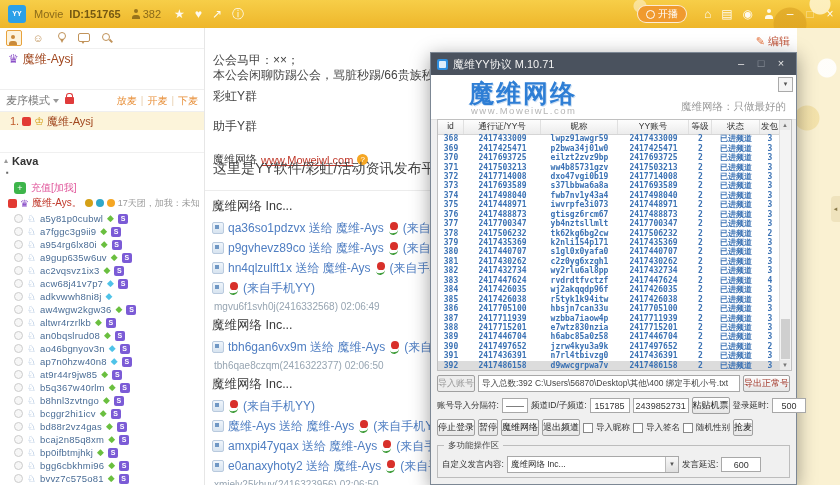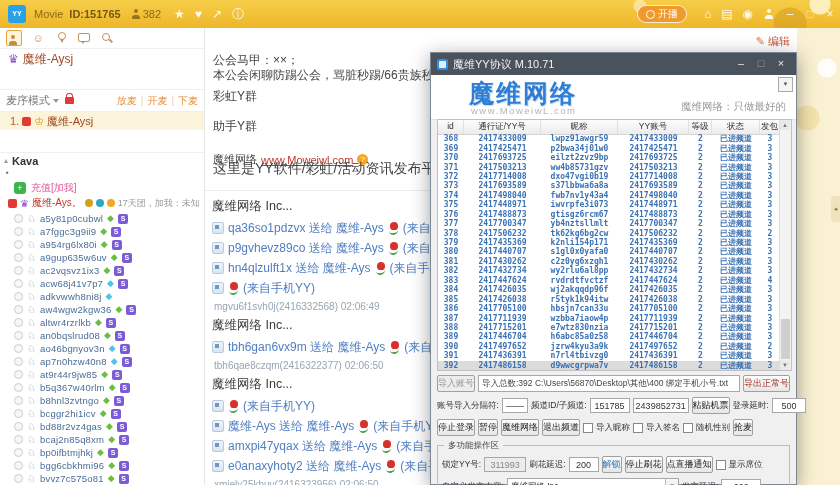--- a/index.html
+++ b/index.html
@@ -773,33 +773,20 @@
             <span class="lbl">导入签名</span>
           </span>
         <span class="cbx">
             <span class="cb"></span>
             <span class="lbl">随机性别</span>
           </span>
         <button class="btn">抢麦</button>
       </div>
       <div class="grpbox">
         <span class="gtitle">多功能操作区</span>
-        <div class="crow">
-          <span class="lbl">锁定YY号:</span>
-          <input class="inp" style="width: 42px; background: rgb(236, 236, 236); color: rgb(136, 136, 136);" value="311993">
-          <span class="lbl">刷花延迟:</span>
-          <input class="inp" style="width: 30px;" value="200">
-          <button class="btn blue">解锁</button>
-          <button class="btn">停止刷花</button>
-          <button class="btn">点直播通知</button>
-          <span class="cbx">
-              <span class="cb"></span>
-              <span class="lbl">显示席位</span>
-            </span>
-        </div>
         <div class="crow" style="margin-bottom:0">
           <span class="lbl">自定义发言内容:</span>
           <span class="combo">
             <span class="cval">魔维网络 Inc...</span>
             <span class="carr">▼</span>
           </span>
           <span class="lbl">发言延迟:</span>
           <input class="inp" style="width: 40px;" value="600">
         </div>
       </div>

